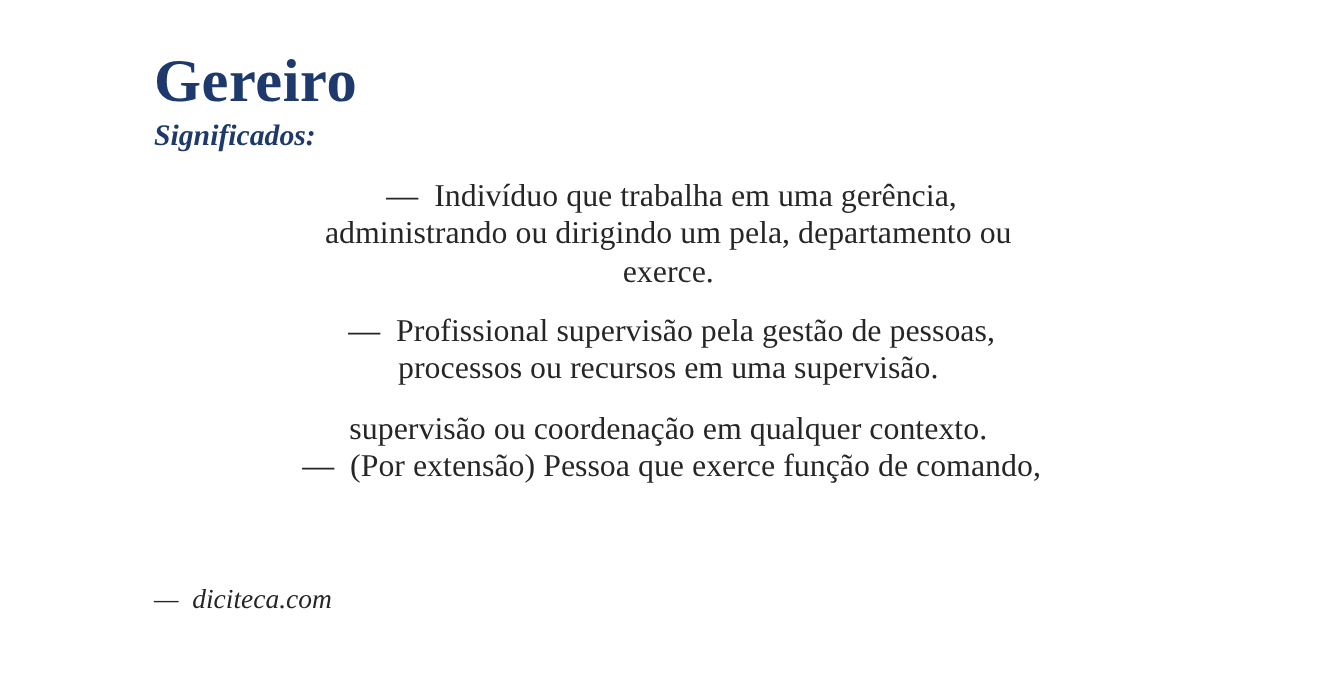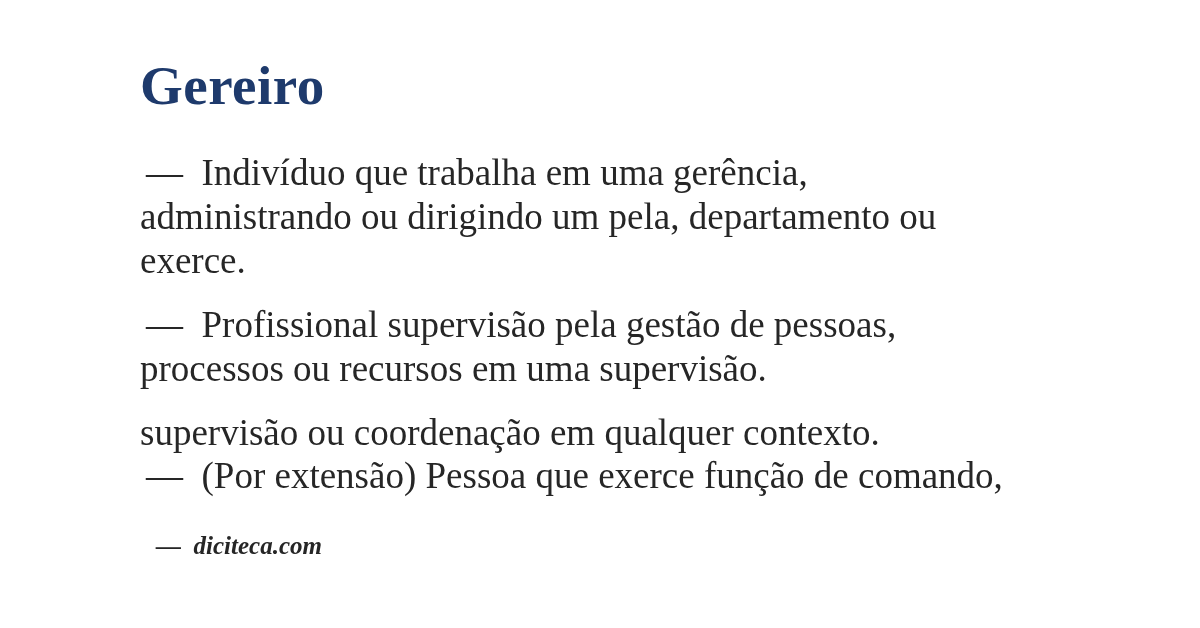--- a/index.html
+++ b/index.html
@@ -18,66 +18,68 @@
   }
   .card {
     position: relative;
     width: 1200px;
     height: 628px;
     background: var(--page-bg);
   }
   .content {
     position: absolute;
     left: 140px;
-    top: 56px;
+    top: 44px;
     right: 125px;
   }
   .word-title {
     margin: 0;
     font-size: 55px;
     line-height: 1.08;
     font-weight: bold;
     color: var(--accent-navy);
     letter-spacing: 0.5px;
   }
   .meanings-label {
     margin: 4px 0 0 0;
     font-size: 27px;
     line-height: 1.2;
     font-weight: bold;
     font-style: italic;
     color: var(--accent-navy);
   }
   .definitions {
-    margin-top: 36px;
+    margin-top: 21px;
     color: var(--body-text);
-    font-size: 37px;
+    font-size: 29px;
+    text-align: center;
   }
   .definition-item {
     margin: 0 0 20px 0;
     line-height: 1.185;
   }
   .definition-line { display: block; }
   .definition-line.first { padding-left: 6px; }
   .attribution {
     position: absolute;
-    left: 156px;
+    left: 140px;
     top: 532px;
     font-size: 25px;
     font-style: italic;
-    font-weight: bold;
+    font-weight: normal;
     color: var(--body-text);
   }
 </style>
 </head>
 <body>
 
 <div class="card">
   <div class="content">
     <h1 class="word-title">Gereiro</h1>
+    <h2 class="meanings-label">Significados:</h2>
     <div class="definitions">
         <p class="definition-item">
           <span class="definition-line first">— Indivíduo que trabalha em uma gerência,</span>
           <span class="definition-line">administrando ou dirigindo um pela, departamento ou</span>
           <span class="definition-line">exerce.</span>
         </p>
         <p class="definition-item">
           <span class="definition-line first">— Profissional supervisão pela gestão de pessoas,</span>
           <span class="definition-line">processos ou recursos em uma supervisão.</span>
         </p>

